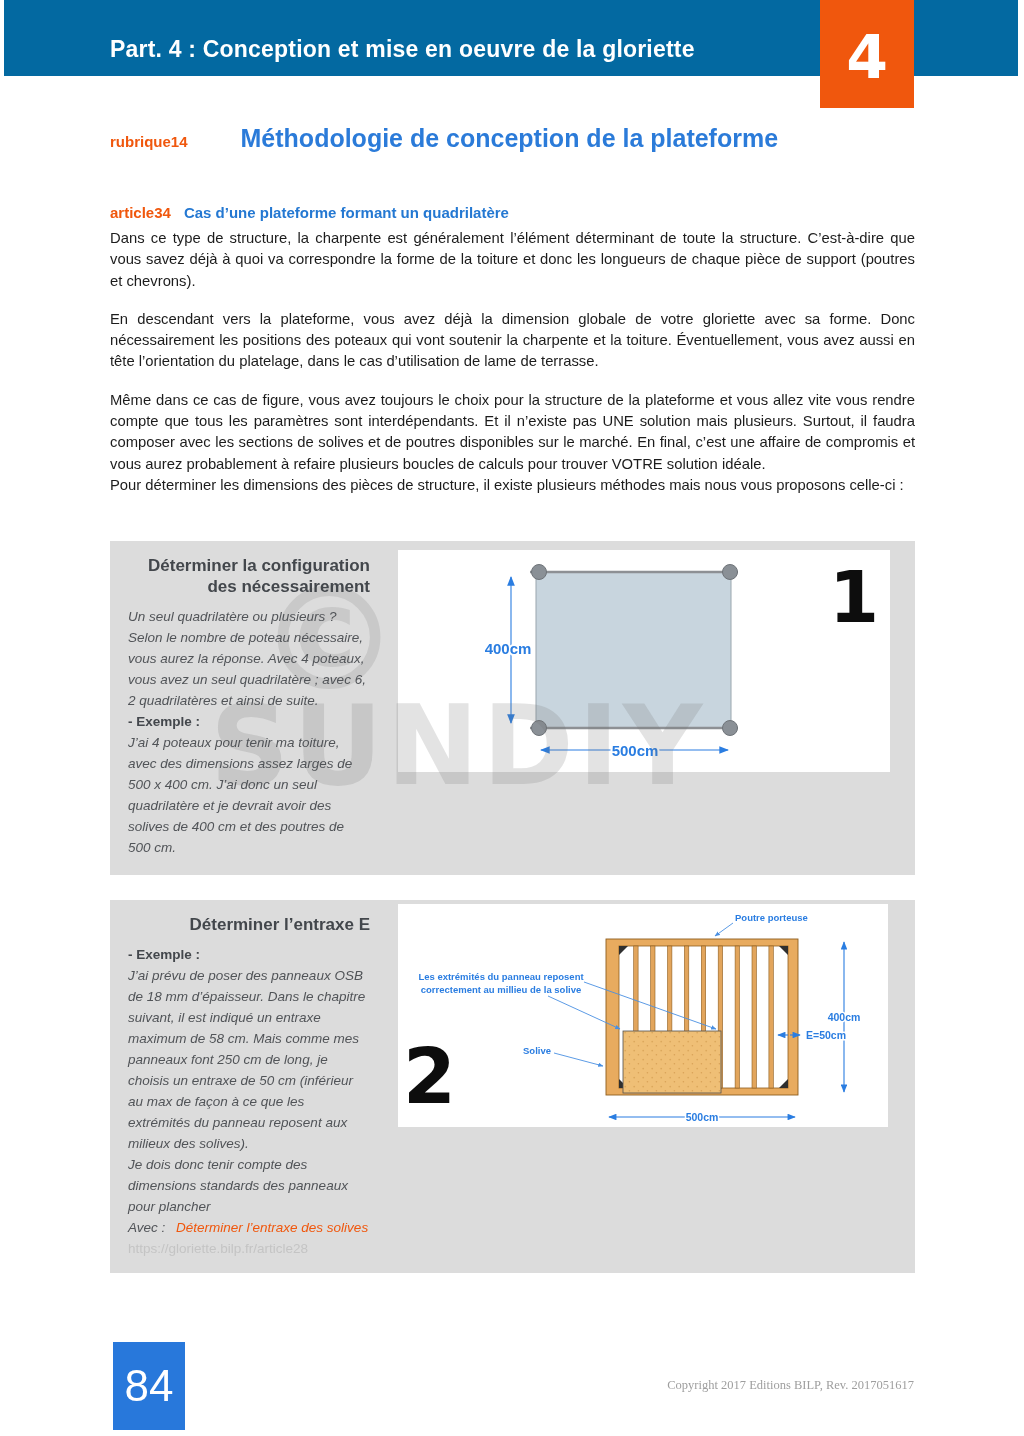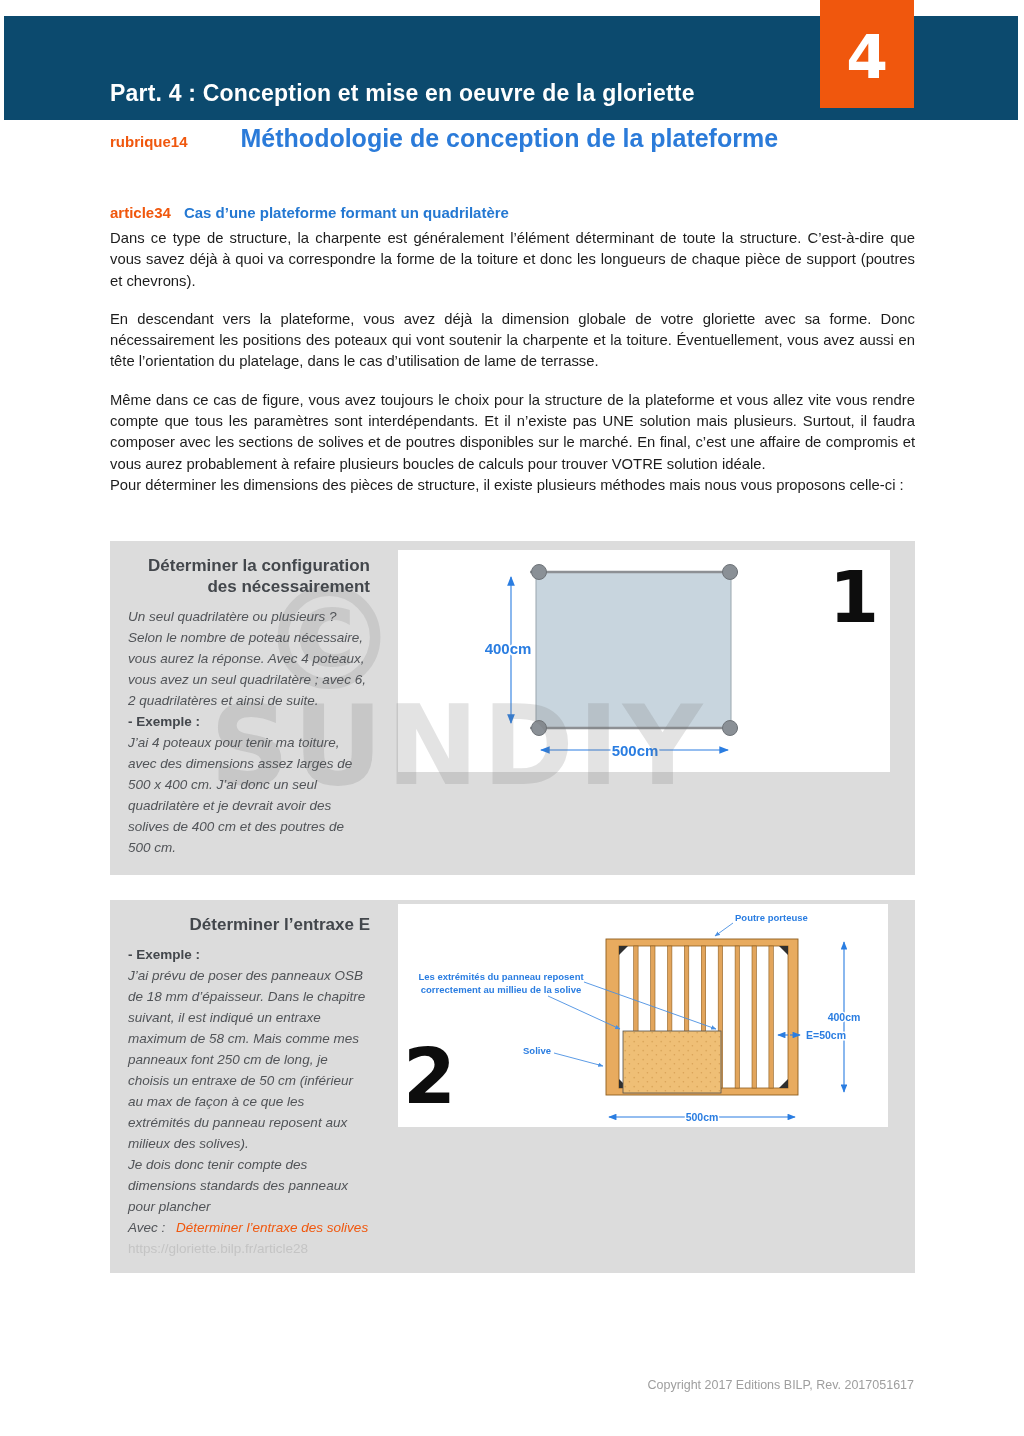--- a/index.html
+++ b/index.html
@@ -1,21 +1,21 @@
 <!DOCTYPE html>
 <html><head>
 <meta charset="utf-8">
 <style>
   html,body { margin:0; padding:0; background:#ffffff; }
   .page {
     position:relative; width:1024px; height:1436px; background:#ffffff;
     font-family:"Liberation Sans", sans-serif; overflow:hidden;
   }
   
-  .band { position:absolute; left:4px; top:16px; width:1014px; height:104px; background:#0c4a6e; }
+  .band { position:absolute; left:4px; top:0; width:1014px; height:76px; background:#0369a1; }
   .band-title {
     position:absolute; left:106px; bottom:13px;
     font-size:23px; font-weight:bold; color:#ffffff; letter-spacing:0.2px;
   }
   .chapnum {
     position:absolute; left:820px; top:0; width:94px; height:108px; background:#F0570D;
     display:flex; align-items:center; justify-content:center;
   }
   .chapnum span {
     font-family:"DejaVu Sans", sans-serif; font-weight:bold; font-size:60px; color:#ffffff;
@@ -56,21 +56,21 @@
   .wm { position:absolute; z-index:2; pointer-events:none;
         font-family:"DejaVu Sans", sans-serif; font-weight:bold; line-height:1; }
   .wm-sym  { left:148px; top:28px;  font-size:142px; color:rgba(125,125,125,0.20); }
   .wm-word { left:100px; top:150px; font-size:110px; letter-spacing:4px; color:rgba(115,115,115,0.20); }
   
   .pagenum {
     position:absolute; left:113px; top:1342px; width:72px; height:88px; background:#2878DB;
     display:flex; align-items:center; justify-content:center;
     color:#ffffff; font-size:44px;
   }
-  .copyright { position:absolute; right:110px; top:1378px; font-size:12.5px; color:#9E9E9E; }
+  .copyright { position:absolute; right:110px; top:1378px; font-size:12.5px; color:#9E9E9E;font-family:Liberation Serif, serif; }
   
   svg { display:block; }
   .dimline { stroke:#2A7DE1; stroke-width:1.1; fill:none; }
   .leader  { stroke:#4a90e2; stroke-width:0.9; fill:none; }
   .edge    { stroke:#8D9094; stroke-width:2.4; }
   .wood    { fill:#E8AB5F; stroke:#8F5E1E; stroke-width:0.9; }
   .joist   { fill:#E2A55C; stroke:#8F5E1E; stroke-width:0.6; }
   .corner  { fill:#2f2f2f; }
   .dimlabel {
     font-family:"Liberation Sans", sans-serif; font-weight:bold; font-size:15px; fill:#2A7DE1;
@@ -211,15 +211,18 @@
       <div class="boxbody">J’ai prévu de poser des panneaux OSB de 18 mm d’épaisseur. Dans le chapitre suivant, il est indiqué un entraxe maximum de 58 cm. Mais comme mes panneaux font 250 cm de long, je choisis un entraxe de 50 cm (inférieur au max de façon à ce que les extrémités du panneau reposent aux milieux des solives).</div>
       <div class="boxbody">Je dois donc tenir compte des dimensions standards des panneaux pour plancher</div>
       <div class="boxbody voir-row">
         <span>Avec :</span>
         <span class="link" style="margin-left: 7px;">Déterminer l’entraxe des solives</span>
       </div>
       <div class="url">https://gloriette.bilp.fr/article28</div>
     </div>
   </div>
 
+  <div class="pagenum">
+    <span>84</span>
+  </div>
   <div class="copyright">Copyright 2017 Editions BILP, Rev. 2017051617</div>
 
 </div>
 
 </body></html>

